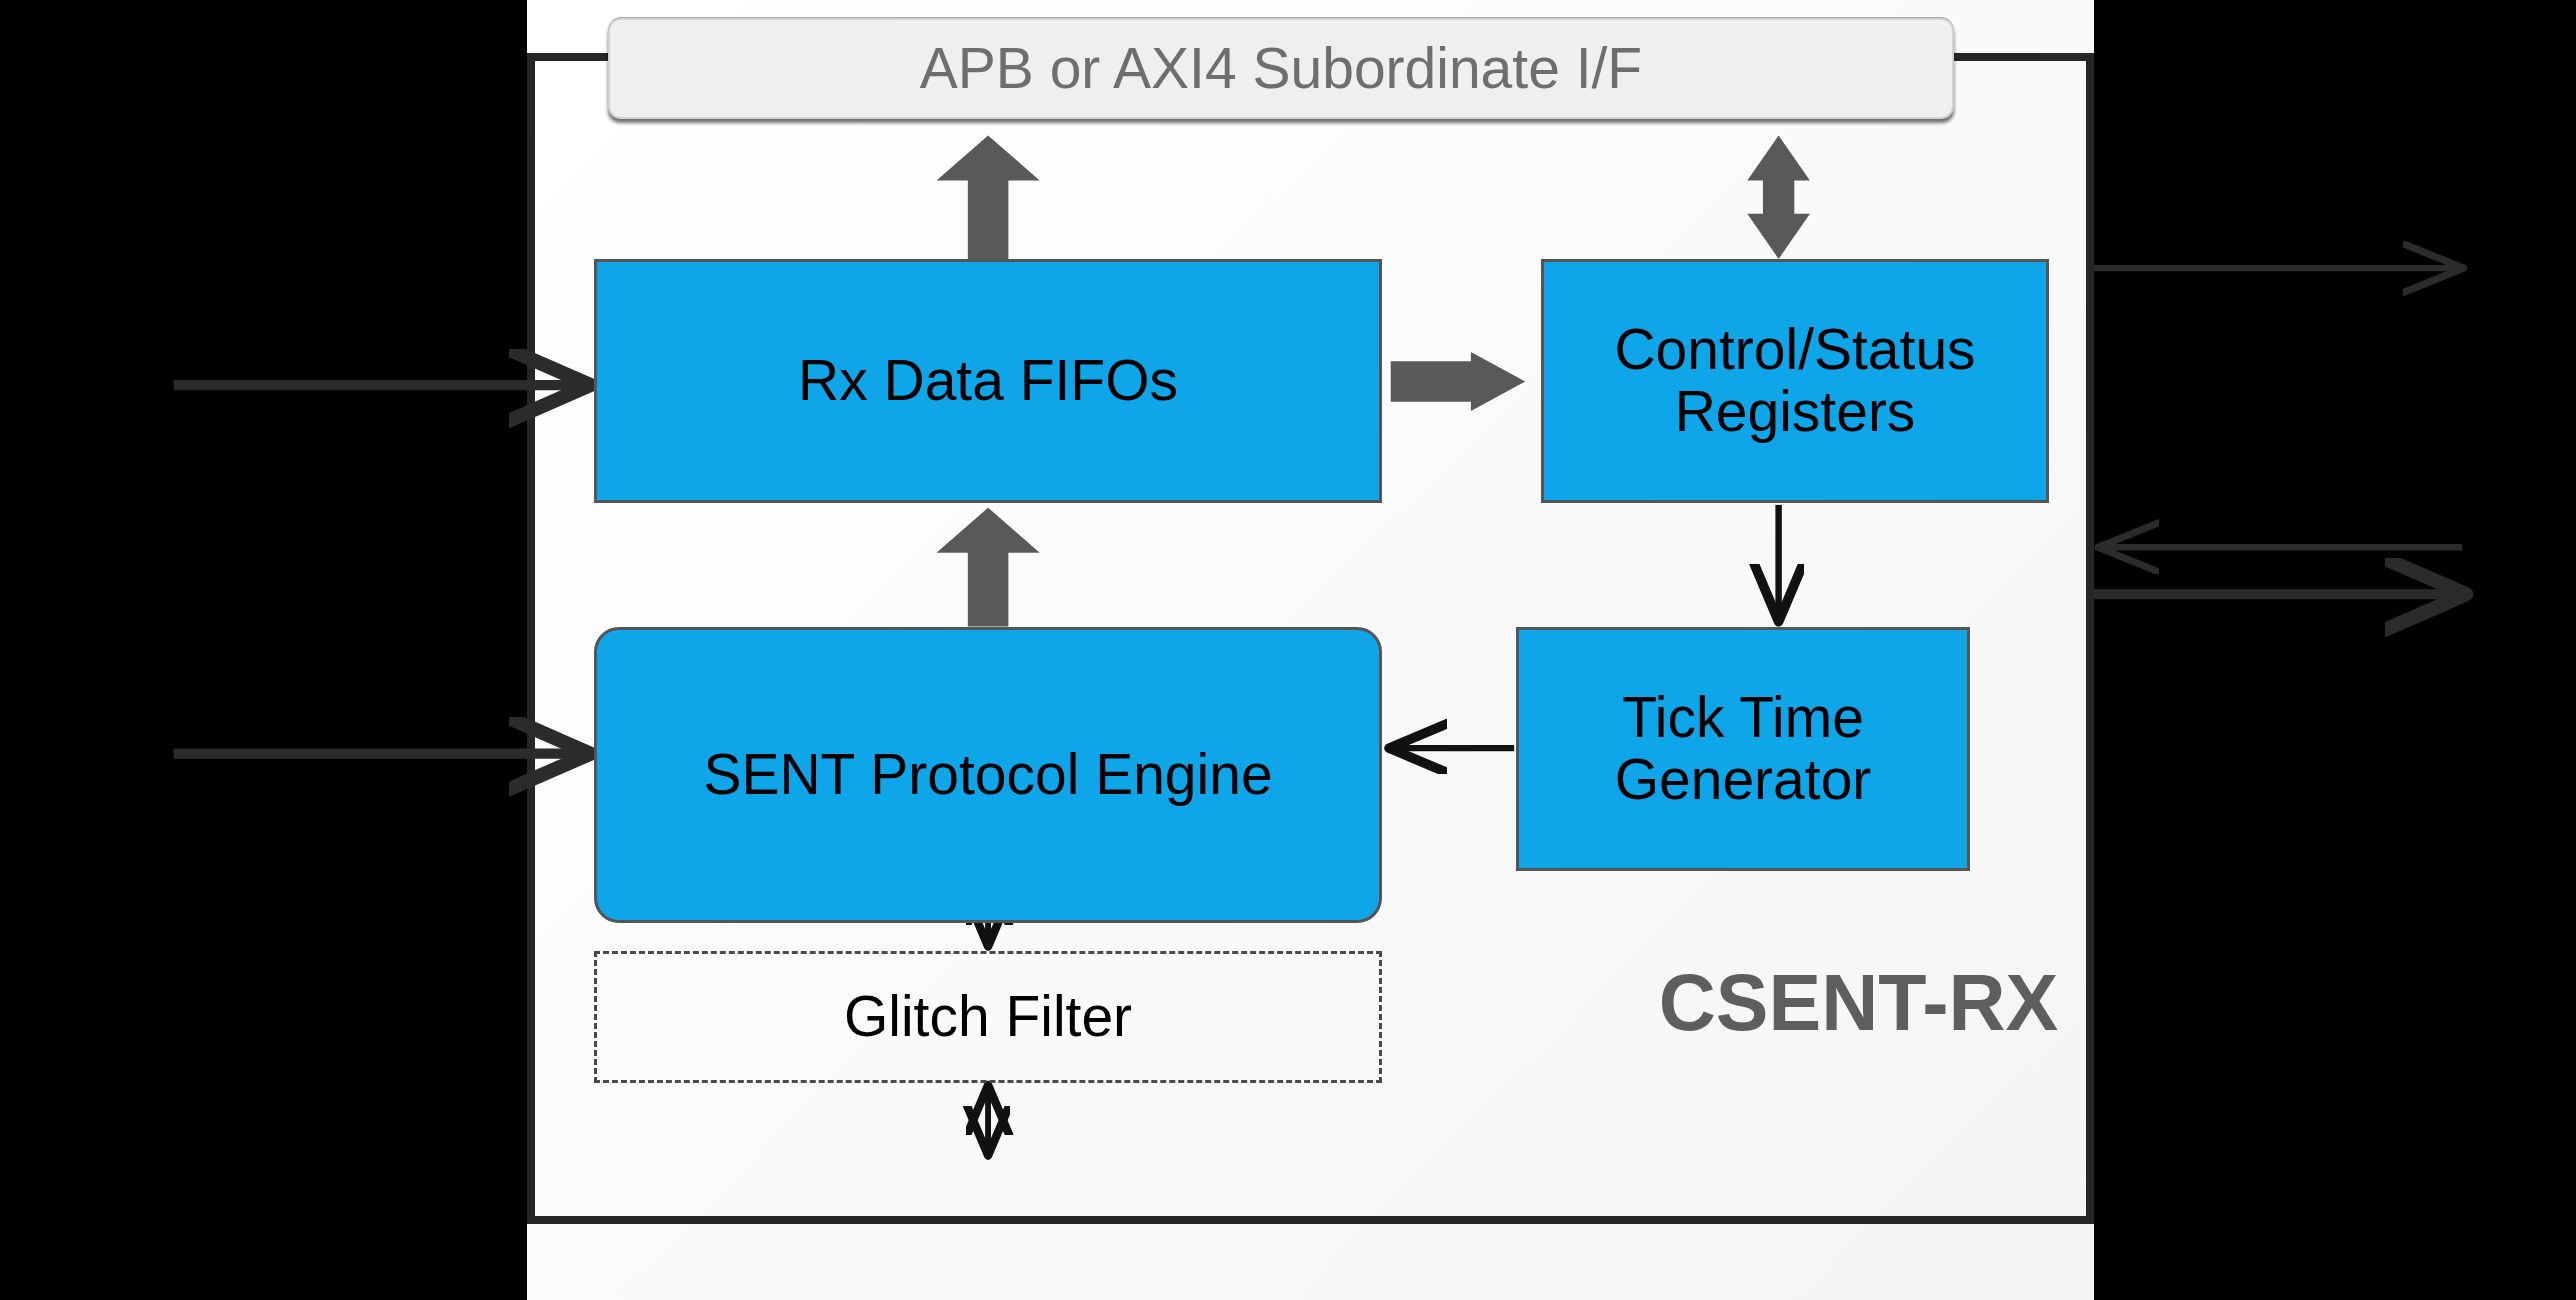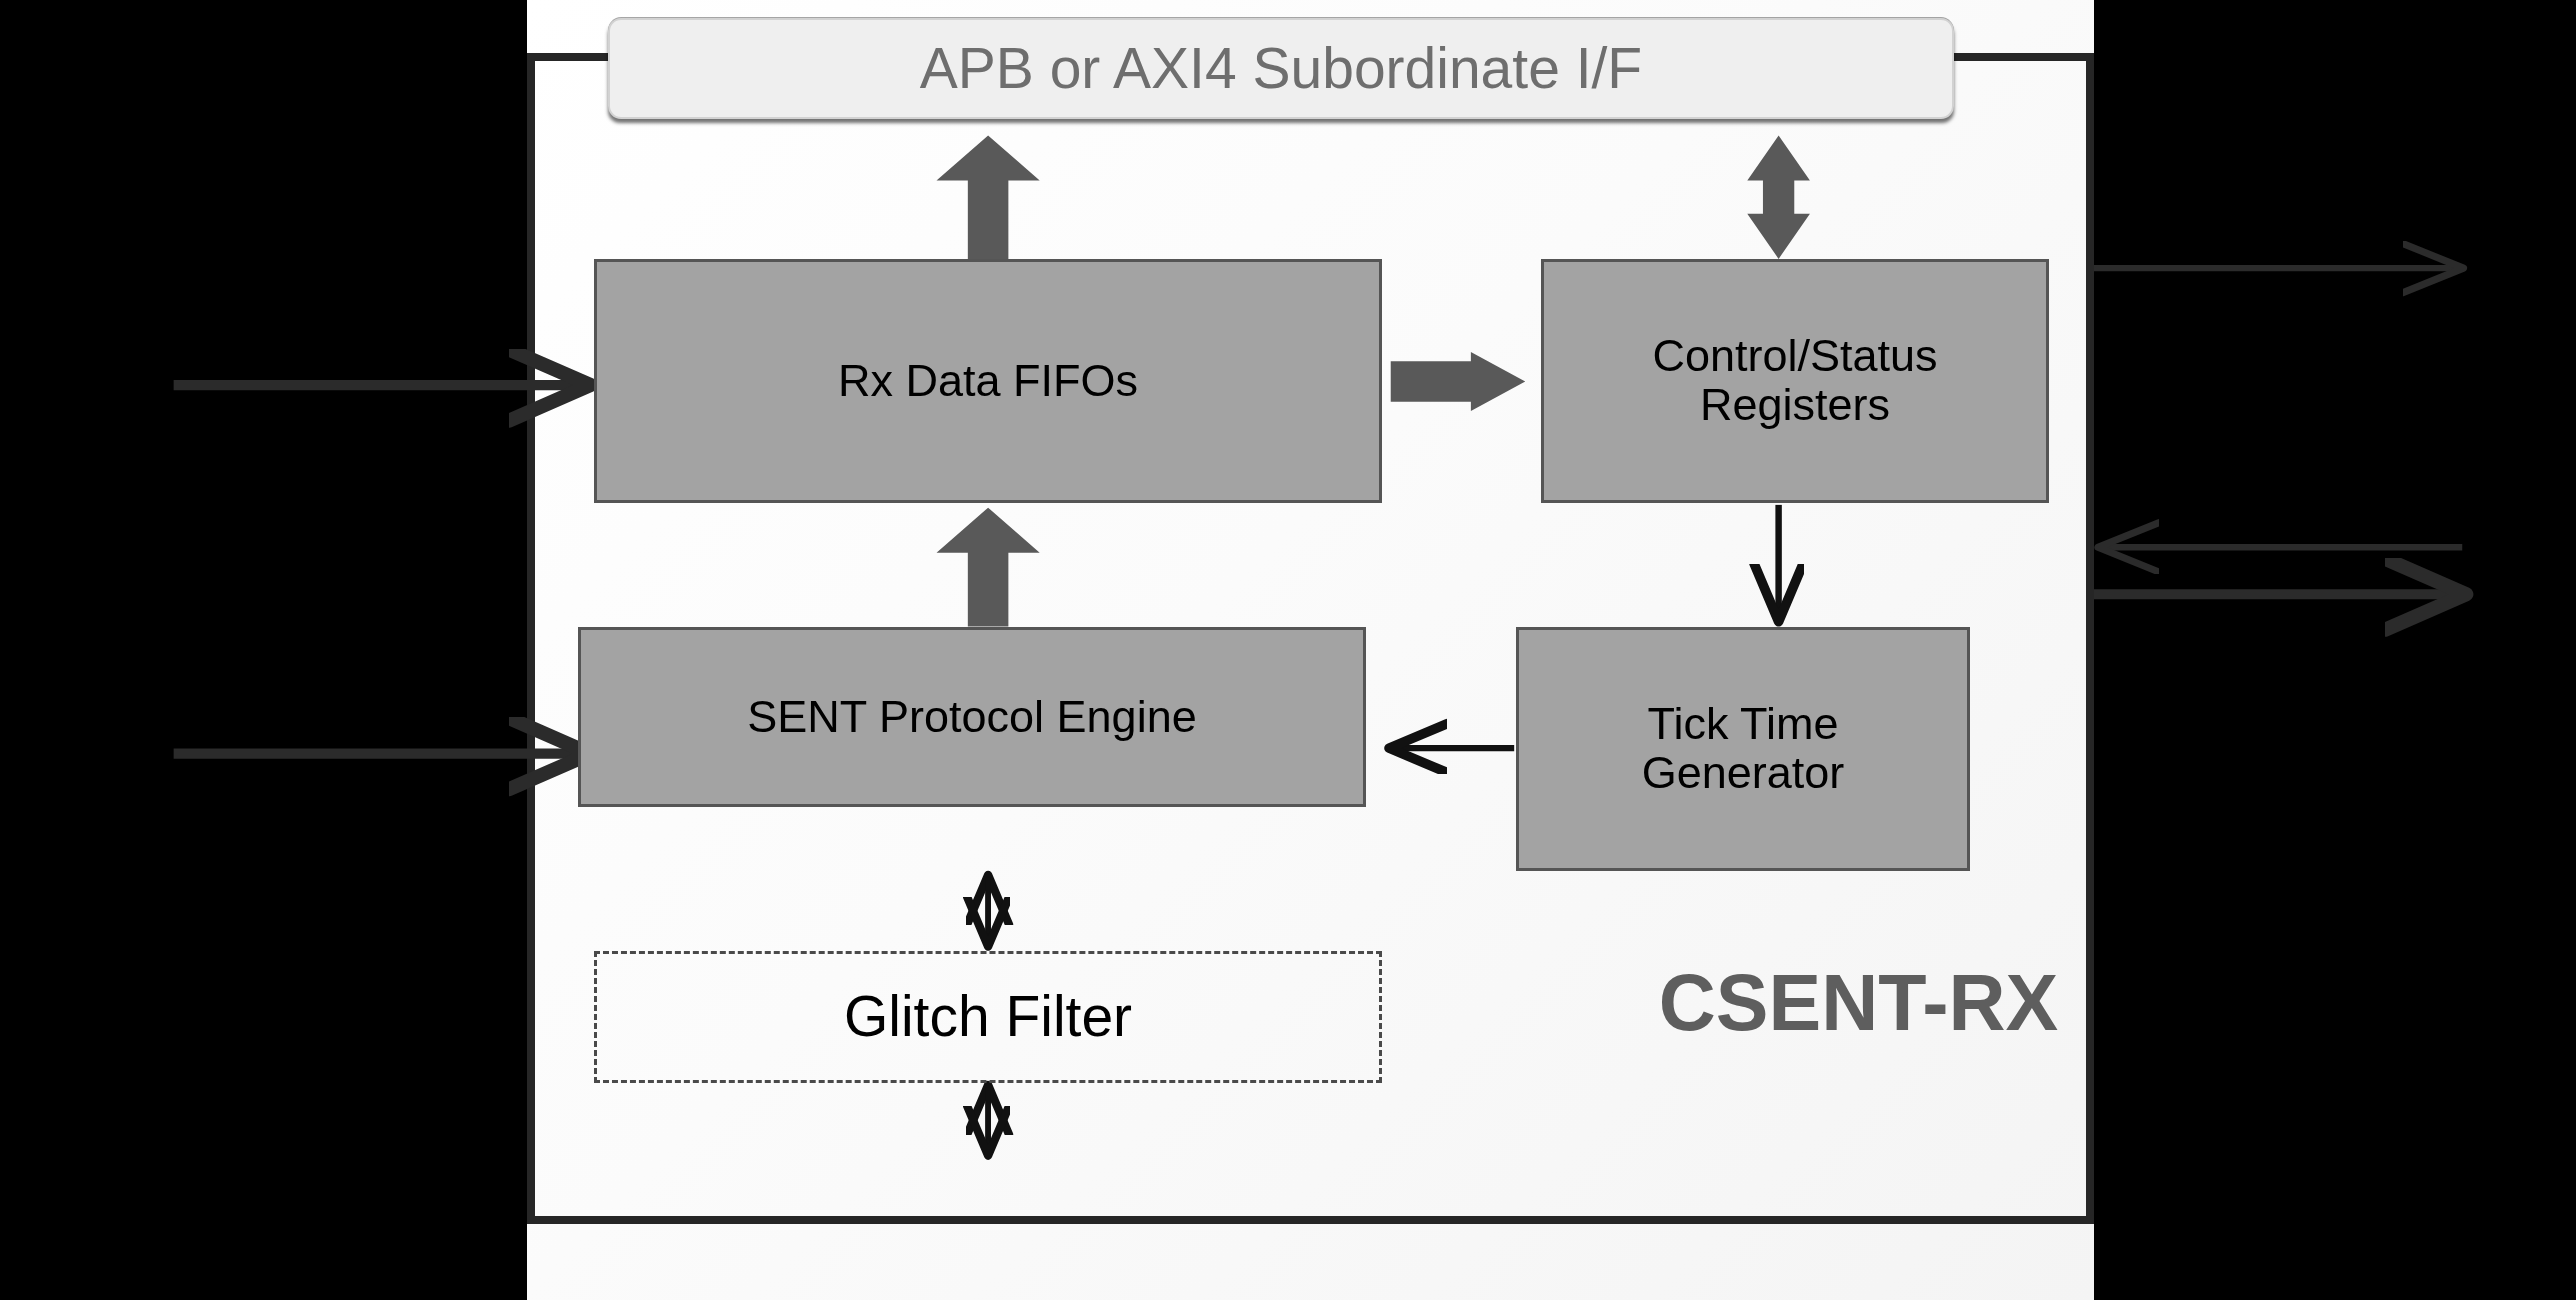--- a/index.html
+++ b/index.html
@@ -43,24 +43,24 @@
     position: absolute;
     box-sizing: border-box;
     display: flex;
     align-items: center;
     justify-content: center;
     text-align: center;
     line-height: 1.08;
   }
 
   .block-solid {
-    background: #a3a3a3;
+    background: #0ea5e9;
     border: 3.7px solid #555555;
     color: #000000;
-    font-size: 45px;
+    font-size: 57px;
   }
 
   .block-dashed {
     background: transparent;
     border: 3.7px dashed #4a4a4a;
     color: #000000;
     font-size: 57px;
   }
 
   .block-ext {
@@ -75,21 +75,21 @@
   .block-label {
     display: block;
     white-space: pre-line;
     padding: 0 13px;
   }
 
   
   #apb-if       { left: 608px;  top: 18.4px;   width: 1346px; height: 101px; }
   #rx-fifos     { left: 594px;  top: 259px;  width: 788px;  height: 244px; }
   #csr          { left: 1516px; top: 259px;  width: 508px;  height: 244px; margin-left: 25px; }
-  #sent-engine  { left: 578px;  top: 627px;  width: 788px;  height: 180px; }
+  #sent-engine  { left: 594px;  top: 627px;  width: 788px;  height: 296px; border-radius: 25px; }
   #tick-gen     { left: 1516px; top: 627px;  width: 454px;  height: 244px; }
   #glitch       { left: 594px;  top: 951px; width: 788px;  height: 132px; }
   #serial-if    { left: 594px;  top: 1159px; width: 788px;  height: 109px; }
 
   
   #chip-name {
     position: absolute;
     left: 1596px;
     top: 957px;
     width: 525px;

